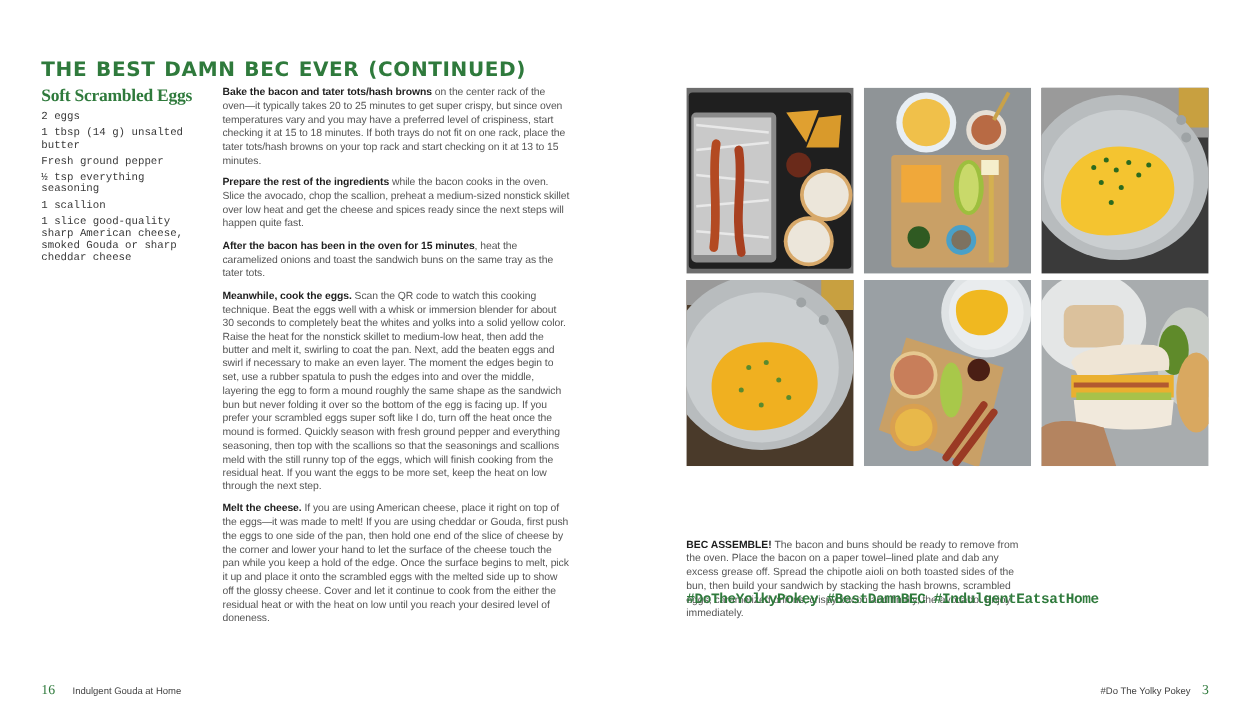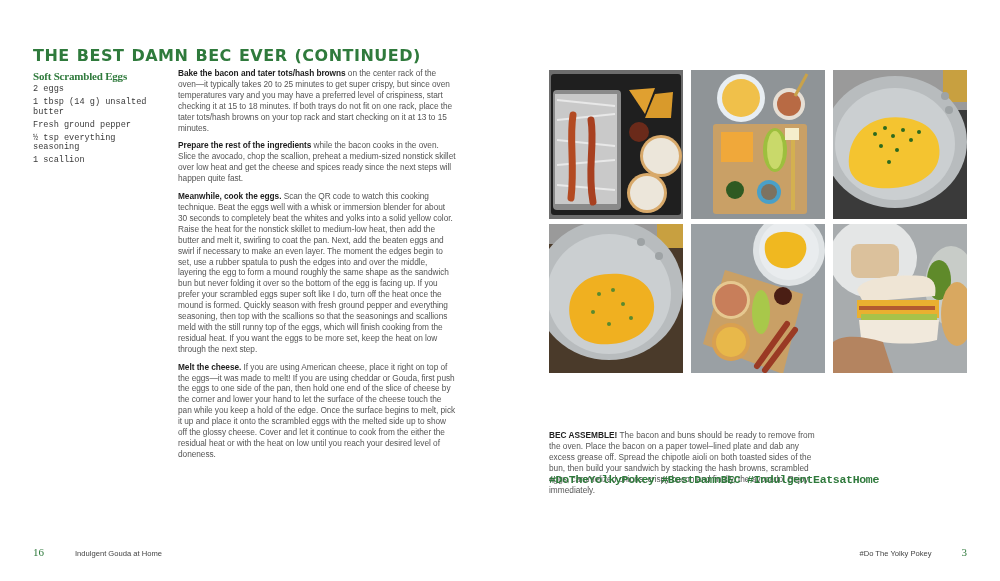--- a/index.html
+++ b/index.html
@@ -8,21 +8,21 @@
 
   .title {
     position: absolute; left: 33px; top: 46px;
     font-family: "DejaVu Sans", sans-serif; font-weight: bold;
     font-size: 16px; letter-spacing: 0.5px; color: #2f7a3c; word-spacing: 1px;
   }
 
   .ingredients { position: absolute; left: 33px; top: 70px; width: 132px; }
   .ing-heading {
     font-family: "Liberation Serif", serif; font-weight: bold;
-    font-size: 11px; color: #2f7a3c; margin-bottom: 3px; letter-spacing: -0.2px;
+    font-size: 14px; color: #2f7a3c; margin-bottom: 3px; letter-spacing: -0.2px;
   }
   .ing-item { font-size: 8.6px; line-height: 9.6px; color: #3a3a3a; margin-bottom: 3.4px; font-family: Liberation Mono, monospace; }
 
   .steps { position: absolute; left: 178px; top: 68px; width: 278px; }
   .step { font-size: 8.3px; line-height: 10.9px; color: #555; margin-bottom: 7px; letter-spacing: -0.05px; }
   .step b { color: #1e1e1e; font-weight: bold; }
 
   .photos {
     position: absolute; left: 549px; top: 70px; width: 419px;
     display: grid; grid-template-columns: repeat(3, 134px); grid-template-rows: 149px 149px;
@@ -32,42 +32,44 @@
 
   .assemble { position: absolute; left: 549px; top: 390px; width: 272px; font-size: 8.3px; line-height: 10.9px; color: #555; margin-top: 40px; }
   .assemble b { color: #1e1e1e; }
 
   .hashtags {
     position: absolute; left: 549px; top: 473px;
     font-family: Liberation Mono, monospace; font-weight: bold; font-size: 11.5px;
     color: #2f7a3c; letter-spacing: -0.3px;
   }
 
-  .footer-left { position: absolute; left: 33px; top: 546px; display: flex; align-items: baseline; gap: 31px; }
-  .footer-right { position: absolute; right: 33px; top: 546px; display: flex; align-items: baseline; gap: 30px; }
+  .footer-left { position: absolute; left: 33px; top: 546px; display: flex; align-items: baseline; gap: 14px; }
+  .footer-right { position: absolute; right: 33px; top: 546px; display: flex; align-items: baseline; gap: 9px; }
   .page-num { font-family: "Liberation Serif", serif; font-size: 11px; color: #2f7a3c; }
   .running { font-size: 7.6px; color: #444; }
 </style>
 </head>
 <body>
 
 <div class="title">THE BEST DAMN BEC EVER  (CONTINUED)</div>
 
 <div class="ingredients">
   <div class="ing-heading">Soft Scrambled Eggs</div>
   <div class="ing-item">2 eggs</div>
   <div class="ing-item">1 tbsp (14 g) unsalted butter</div>
   <div class="ing-item">Fresh ground pepper</div>
   <div class="ing-item">½ tsp everything seasoning</div>
   <div class="ing-item">1 scallion</div>
+  <div class="ing-item">1 slice good-quality sharp American cheese, smoked Gouda or sharp cheddar cheese</div>
 </div>
 
 <div class="steps">
   <p class="step"><b>Bake the bacon and tater tots/hash browns</b><span> on the center rack of the oven—it typically takes 20 to 25 minutes to get super crispy, but since oven temperatures vary and you may have a preferred level of crispiness, start checking it at 15 to 18 minutes. If both trays do not fit on one rack, place the tater tots/hash browns on your top rack and start checking on it at 13 to 15 minutes.</span></p>
   <p class="step"><b>Prepare the rest of the ingredients</b><span> while the bacon cooks in the oven. Slice the avocado, chop the scallion, preheat a medium-sized nonstick skillet over low heat and get the cheese and spices ready since the next steps will happen quite fast.</span></p>
+  <p class="step"><b>After the bacon has been in the oven for 15 minutes</b><span>, heat the caramelized onions and toast the sandwich buns on the same tray as the tater tots.</span></p>
   <p class="step"><b>Meanwhile, cook the eggs.</b><span> Scan the QR code to watch this cooking technique. Beat the eggs well with a whisk or immersion blender for about 30 seconds to completely beat the whites and yolks into a solid yellow color. Raise the heat for the nonstick skillet to medium-low heat, then add the butter and melt it, swirling to coat the pan. Next, add the beaten eggs and swirl if necessary to make an even layer. The moment the edges begin to set, use a rubber spatula to push the edges into and over the middle, layering the egg to form a mound roughly the same shape as the sandwich bun but never folding it over so the bottom of the egg is facing up. If you prefer your scrambled eggs super soft like I do, turn off the heat once the mound is formed. Quickly season with fresh ground pepper and everything seasoning, then top with the scallions so that the seasonings and scallions meld with the still runny top of the eggs, which will finish cooking from the residual heat. If you want the eggs to be more set, keep the heat on low through the next step.</span></p>
   <p class="step"><b>Melt the cheese.</b><span> If you are using American cheese, place it right on top of the eggs—it was made to melt! If you are using cheddar or Gouda, first push the eggs to one side of the pan, then hold one end of the slice of cheese by the corner and lower your hand to let the surface of the cheese touch the pan while you keep a hold of the edge. Once the surface begins to melt, pick it up and place it onto the scrambled eggs with the melted side up to show off the glossy cheese. Cover and let it continue to cook from the either the residual heat or with the heat on low until you reach your desired level of doneness.</span></p>
 </div>
 
 <div class="photos">
 
   <div class="photo">
     <svg width="134" height="149" viewBox="0 0 134 149">
       <rect width="134" height="149" fill="#6d6d6d"></rect>
       <rect x="2" y="4" width="130" height="141" rx="3" fill="#1f1f1f"></rect>

